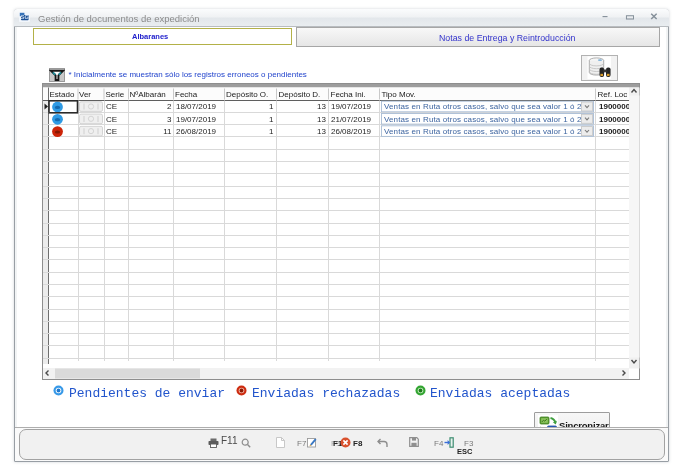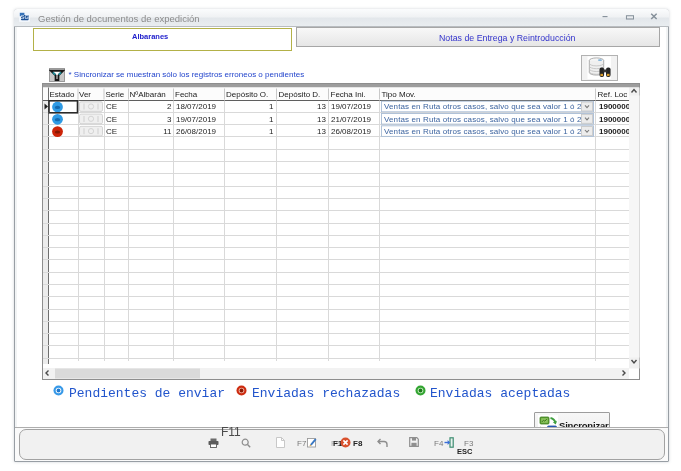--- a/index.html
+++ b/index.html
@@ -13,21 +13,21 @@
     background:#f1f3f4; box-shadow:0 0 3px rgba(120,130,140,.35); }
   #tbar { left:14px; top:9px; width:655px; height:18px;
     border-radius:3px 3px 0 0; border-bottom:1px solid #b8bcc0;
     background:linear-gradient(to bottom,#fbfcfd 0%,#f0f2f4 45%,#e3e7eb 55%,#e9edf0 100%); }
   #ttext { left:38px; top:12.5px; font-size:9.5px; color:#8b8b8b; }
   .capbtn { top:12px; width:12px; height:11px; color:#85909a; font-size:10px;
     font-weight:bold; text-align:center; line-height:10px; }
   #content { left:17px; top:27px; width:649px; height:400px; background:#ffffff; }
 
   
-  #tab1 { left:33px; top:28px; width:259px; height:23px; background:#ffffff;
+  #tab1 { left:33px; top:28px; width:259px; height:17px; background:#ffffff;
     border:1px solid #b3b148; }
   #tab1 span { position:absolute; left:98px; top:3.2px; font-size:7.5px; font-weight:bold; color:#2121cc; }
   #tab2 { left:296px; top:27px; width:364px; height:19.5px;
     border:1px solid #a6a6a6;
     background:linear-gradient(to bottom,#f8f8f8,#e6e6e6); }
   #tab2 span { position:absolute; left:114px; top:5px; font-size:8.8px; color:#3333cc;margin-left:28px; }
 
   
   #fbtn { left:49px; top:68px; width:16px; height:14px; background:#c9c9c9;
     border:1px solid #9a9a9a; }
@@ -44,21 +44,21 @@
     background:linear-gradient(to bottom,#f7f7f7,#e9e9e9); }
   #sync span { position:absolute; left:24px; top:6.5px; font-size:9.5px; font-weight:bold; color:#1a1a1a; letter-spacing:-0.2px; }
 
   
   #bpanel { left:15px; top:427px; width:653px; height:34px; background:#fafafa;
     border-top:1px solid #aeaeae; }
   #toolbar { left:19px; top:429px; width:646px; height:31px; background:#f1f1f1;
     border:1px solid #a2a2a2; border-radius:7px; }
   .tlab { top:439px; font-size:8px; color:#7a7a7a;margin-left:44px; }
   .tlabd { top:439px; font-size:8px; font-weight:bold; color:#232323; }
-  .tlabm { top:425px; font-size:12px; color:#4a4a4a; }
+  .tlabm { top:435px; font-size:10px; color:#4a4a4a; }
 </style>
 </head>
 <body>
 <div id="win" class="abs"></div>
 <div id="tbar" class="abs"></div>
 <svg class="abs" style="left:19px;top:12px" width="11" height="10" viewBox="0 0 11 10">
   <rect x="0" y="0" width="11" height="10" rx="1" fill="#f2f6fb"></rect>
   <rect x="0.8" y="0.8" width="4.6" height="3.4" fill="#3672b8"></rect>
   <rect x="2" y="3" width="7.6" height="5.2" rx="0.8" fill="#1c4f94"></rect>
   <text x="5.8" y="7.4" font-size="5.5" font-weight="bold" fill="#cfe0f2" text-anchor="middle">SG</text>
@@ -75,21 +75,21 @@
 <div id="tab1" class="abs">
     <span>Albaranes</span>
   </div>
 
 <div id="fbtn" class="abs">
   <svg width="16" height="14" viewBox="0 0 16 14" style="position:absolute;left:-1px;top:-1px">
     <path d="M2 2.8 H14 L9.4 7.4 V12 H6.6 V7.4 Z" fill="#ffffff" stroke="#161616" stroke-width="1.9"></path>
     <path d="M3.8 4.4 L6.3 6.7 M12.2 4.4 L9.7 6.7" stroke="#1d8794" stroke-width="1.9"></path>
   </svg>
 </div>
-<div id="ftext" class="abs">* Sincronizar se muestran sólo los registros erroneos o pendientes</div>
+<div id="ftext" class="abs">* Inicialmente se muestran sólo los registros erroneos o pendientes</div>
 <div id="dbbtn" class="abs">
   <svg width="35" height="24" viewBox="0 0 35 24" style="position:absolute;left:0;top:0">
     <rect x="5.5" y="0.5" width="23.5" height="22.5" fill="#ffffff"></rect>
     <ellipse cx="14.5" cy="4.5" rx="7.2" ry="2.6" fill="#f6f6f6" stroke="#9a9a9a" stroke-width="0.8"></ellipse>
     <path d="M7.3 4.5 V16.5 A7.2 2.6 0 0 0 21.7 16.5 V4.5" fill="#efefef" stroke="#9a9a9a" stroke-width="0.8"></path>
     <path d="M7.3 7.3 A7.2 2.6 0 0 0 21.7 7.3 M7.3 10.1 A7.2 2.6 0 0 0 21.7 10.1 M7.3 12.9 A7.2 2.6 0 0 0 21.7 12.9 M7.3 15.7 A7.2 2.6 0 0 0 21.7 15.7" fill="none" stroke="#bdbdbd" stroke-width="0.8"></path>
     <ellipse cx="18" cy="4.1" rx="2.2" ry="0.9" fill="#7fb2d8"></ellipse>
     <rect x="17.5" y="11.5" width="4.6" height="9.5" rx="2" fill="#242424"></rect>
     <rect x="24" y="11.5" width="4.6" height="9.5" rx="2" fill="#242424"></rect>
     <rect x="21.5" y="13.5" width="3" height="2.8" fill="#3a3a3a"></rect>

